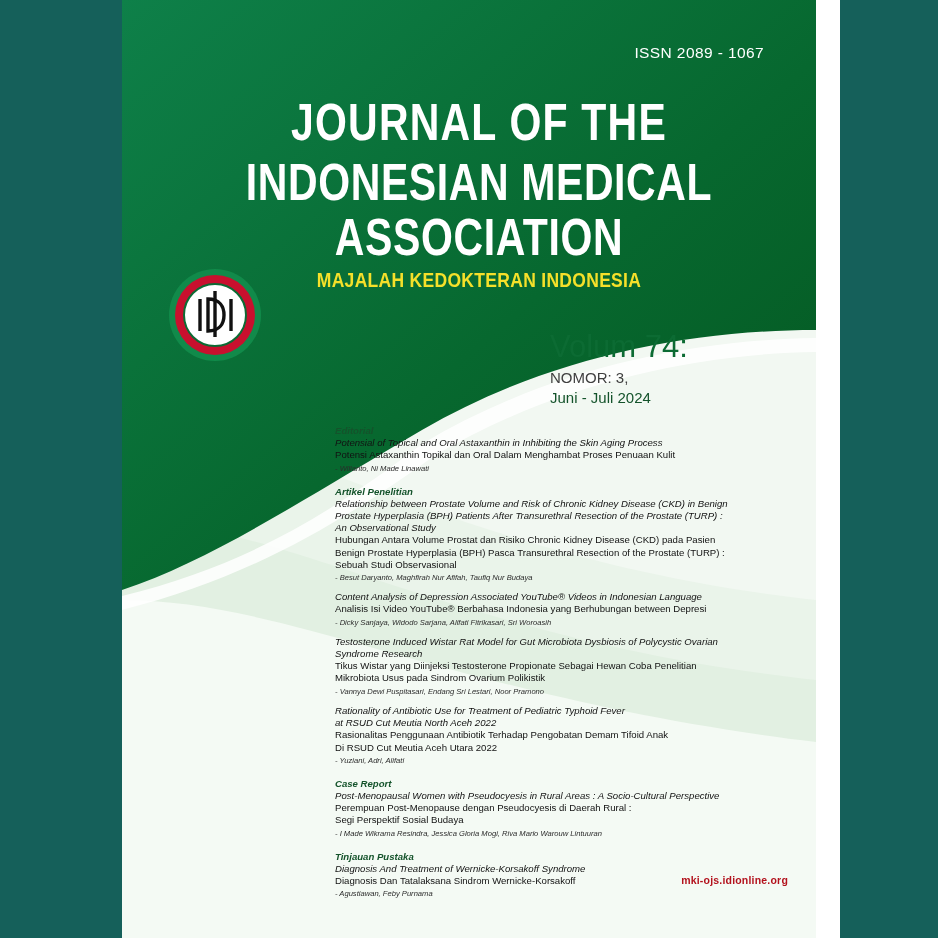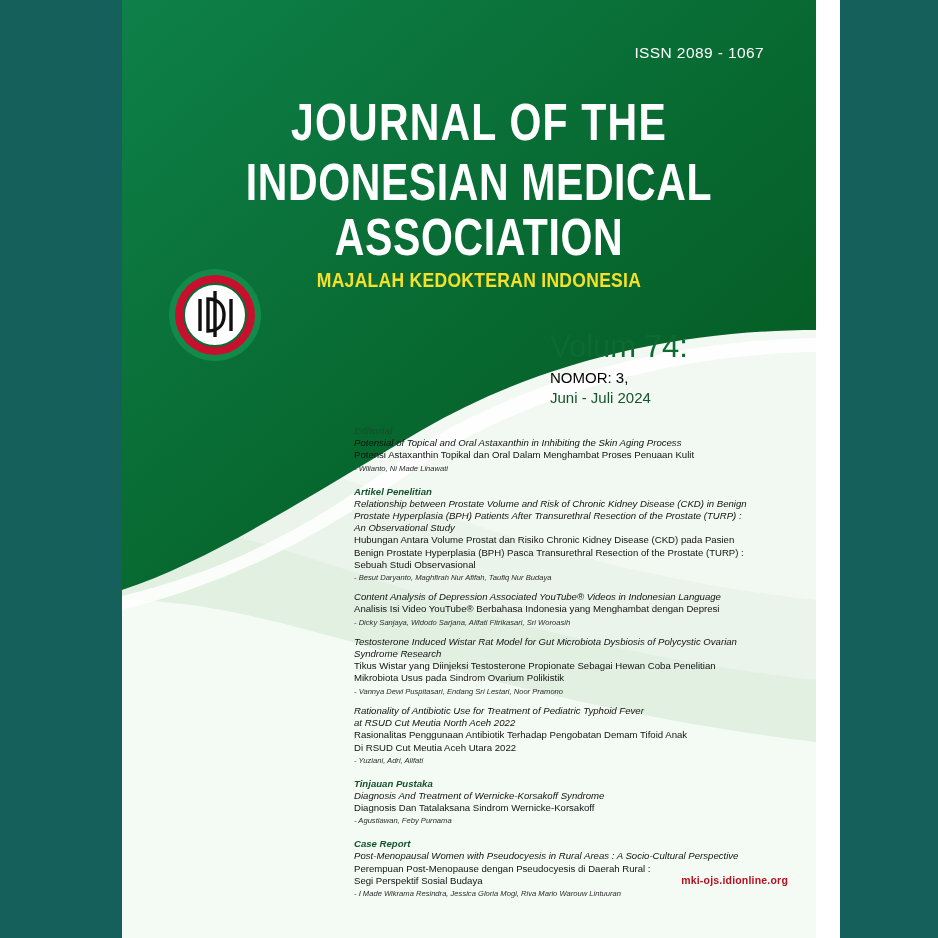--- a/index.html
+++ b/index.html
@@ -104,42 +104,41 @@
     top: 330px;
     text-align: left;
   }
   .vol-main {
     color: #0c6b33;
     font-size: 31px;
     font-family: "Liberation Sans", sans-serif;
     line-height: 1.1;
   }
   .vol-sub {
-    color: #000000;
+    color: #404040;
     font-size: 15px;
     margin-top: 4px;
     line-height: 1.3;
   }
   .vol-sub2 {
     color: #14532b;
     font-size: 15px;
     line-height: 1.3;
   }
 
   
   .contents {
     position: absolute;
     left: 213px;
     top: 425px;
     width: 470px;
     color: #1b1b1b;
   }
   .sec {
     margin-bottom: 13px;
-    margin-left: 19px;
   }
   .sec-head {
     font-weight: bold;
     font-style: italic;
     font-size: 9.6px;
     color: #14532b;
     margin-bottom: 1px;
   }
   .ln {
     font-size: 9.6px;
@@ -232,51 +231,51 @@
           <div class="ln it">Relationship between Prostate Volume and Risk of Chronic Kidney Disease (CKD) in Benign</div>
           <div class="ln it">Prostate Hyperplasia (BPH) Patients After Transurethral Resection of the Prostate (TURP) :</div>
           <div class="ln it">An Observational Study</div>
           <div class="ln">Hubungan Antara Volume Prostat dan Risiko Chronic Kidney Disease (CKD) pada Pasien</div>
           <div class="ln">Benign Prostate Hyperplasia (BPH) Pasca Transurethral Resection of the Prostate (TURP) :</div>
           <div class="ln">Sebuah Studi Observasional</div>
           <div class="auth">- Besut Daryanto, Maghfirah Nur Afifah, Taufiq Nur Budaya</div>
         </div>
         <div style="margin-bottom: 9px;">
           <div class="ln it">Content Analysis of Depression Associated YouTube® Videos in Indonesian Language</div>
-          <div class="ln">Analisis Isi Video YouTube® Berbahasa Indonesia yang Menghambat dengan Depresi</div>
+          <div class="ln">Analisis Isi Video YouTube® Berbahasa Indonesia yang Berhubungan between Depresi</div>
           <div class="auth">- Dicky Sanjaya, Widodo Sarjana, Alifati Fitrikasari, Sri Woroasih</div>
         </div>
         <div style="margin-bottom: 9px;">
           <div class="ln it">Testosterone Induced Wistar Rat Model for Gut Microbiota Dysbiosis of Polycystic Ovarian</div>
           <div class="ln it">Syndrome Research</div>
           <div class="ln">Tikus Wistar yang Diinjeksi Testosterone Propionate Sebagai Hewan Coba Penelitian</div>
           <div class="ln">Mikrobiota Usus pada Sindrom Ovarium Polikistik</div>
           <div class="auth">- Vannya Dewi Puspitasari, Endang Sri Lestari, Noor Pramono</div>
         </div>
         <div style="margin-bottom: 9px;">
           <div class="ln it">Rationality of Antibiotic Use for Treatment of Pediatric Typhoid Fever</div>
           <div class="ln it">at RSUD Cut Meutia North Aceh 2022</div>
           <div class="ln">Rasionalitas Penggunaan Antibiotik Terhadap Pengobatan Demam Tifoid Anak</div>
           <div class="ln">Di RSUD Cut Meutia Aceh Utara 2022</div>
           <div class="auth">- Yuziani, Adri, Alifati</div>
         </div>
       </div>
       <div class="sec">
-        <div class="sec-head">Tinjauan Pustaka</div>
-        <div style="margin-bottom: 9px;">
-          <div class="ln it">Diagnosis And Treatment of Wernicke-Korsakoff Syndrome</div>
-          <div class="ln">Diagnosis Dan Tatalaksana Sindrom Wernicke-Korsakoff</div>
-          <div class="auth">- Agustiawan, Feby Purnama</div>
-        </div>
-      </div>
-      <div class="sec">
         <div class="sec-head">Case Report</div>
         <div style="margin-bottom: 9px;">
           <div class="ln it">Post-Menopausal Women with Pseudocyesis in Rural Areas : A Socio-Cultural Perspective</div>
           <div class="ln">Perempuan Post-Menopause dengan Pseudocyesis di Daerah Rural :</div>
           <div class="ln">Segi Perspektif Sosial Budaya</div>
           <div class="auth">- I Made Wikrama Resindra, Jessica Gloria Mogi, Riva Mario Warouw Lintuuran</div>
         </div>
       </div>
+      <div class="sec">
+        <div class="sec-head">Tinjauan Pustaka</div>
+        <div style="margin-bottom: 9px;">
+          <div class="ln it">Diagnosis And Treatment of Wernicke-Korsakoff Syndrome</div>
+          <div class="ln">Diagnosis Dan Tatalaksana Sindrom Wernicke-Korsakoff</div>
+          <div class="auth">- Agustiawan, Feby Purnama</div>
+        </div>
+      </div>
     </div>
 
   <div class="footer-url">mki-ojs.idionline.org</div>
 </div>
 
 </body></html>

